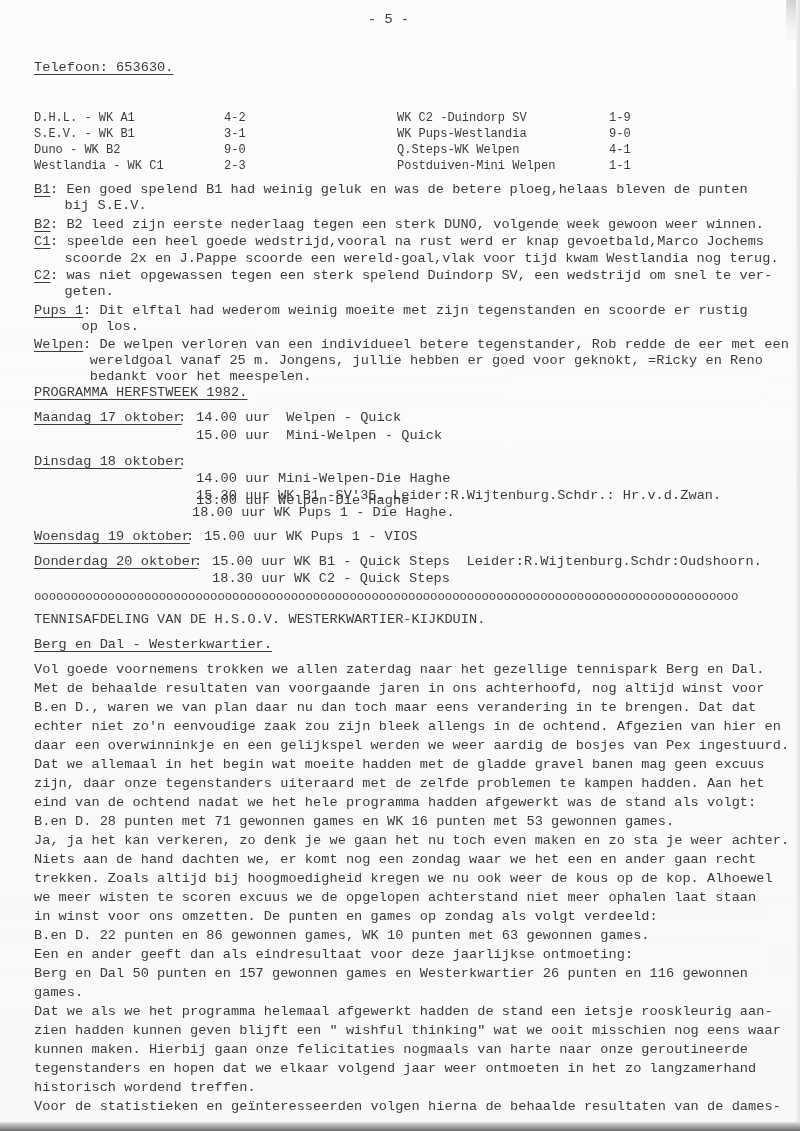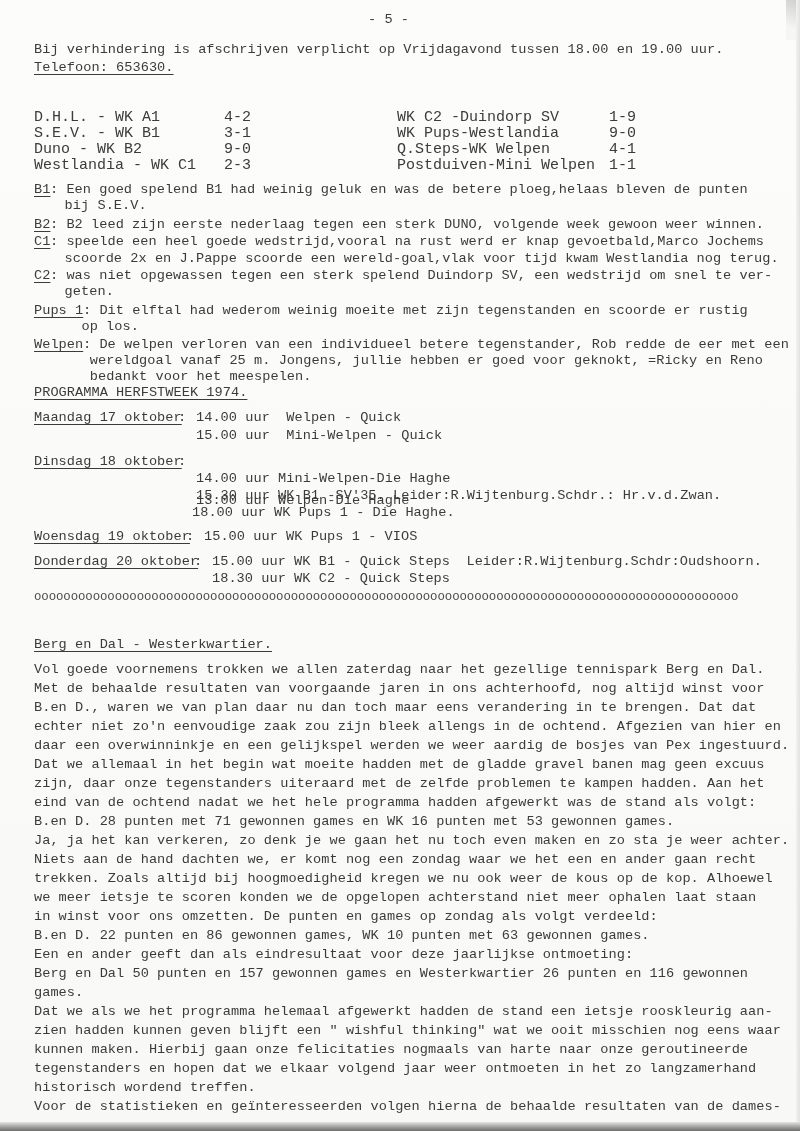--- a/index.html
+++ b/index.html
@@ -26,32 +26,31 @@
       position: absolute; right: 0; top: 0; width: 14px; height: 40px;
       background: linear-gradient(200deg, #cfcfcd 0%, #f6f6f4 70%);
     }
     .ln {
       position: absolute; white-space: pre; font-size: 13.6px; line-height: 16px;
       letter-spacing: 0.05px; color: #3b3b3b;
     }
     .u { text-decoration: underline; text-decoration-thickness: 1px; text-underline-offset: 3px; }
     .page-number { left: 368px; top: 12px; }
     .dots { left: 34px; top: 589px; font-size: 12.4px; letter-spacing: -0.1px; color: #4a4a4a; }
-    .res { position: absolute; white-space: pre; font-size: 15px; line-height: 16px; color: #3b3b3b; }
+    .res { position: absolute; white-space: pre; font-size: 12px; line-height: 16px; color: #3b3b3b; }
   </style>
 </head>
 <body>
 
 <div class="page">
   <div class="corner-fold"></div>
   <div class="right-edge"></div>
 
   <div class="ln page-number">- 5 -</div>
 
-  <div class="ln" style="left:34px; top:42px;">Bij verhindering is afschrijven verplicht op Vrijdagavond tussen 18.00 en 19.00 uur.</div>
   <div class="ln u" style="left:34px; top:60px;">Telefoon: 653630.</div>
 
 
   <div>
     <div class="res" style="left:34px; top:110px;">D.H.L. - WK A1</div>
     <div class="res" style="left:224px; top:110px;">4-2</div>
     <div class="res" style="left:34px; top:126px;">S.E.V. - WK B1</div>
     <div class="res" style="left:224px; top:126px;">3-1</div>
     <div class="res" style="left:34px; top:142px;">Duno - WK B2</div>
     <div class="res" style="left:224px; top:142px;">9-0</div>
@@ -94,21 +93,21 @@
     <span class="ln" style="left:83px; top:303px;">: Dit elftal had wederom weinig moeite met zijn tegenstanden en scoorde er rustig</span>
     <span class="ln" style="left:24px; top:319px;">       op los.</span>
   </div>
   <div>
     <span class="ln u" style="left:34px; top:337px;">Welpen</span>
     <span class="ln" style="left:83px; top:337px;">: De welpen verloren van een individueel betere tegenstander, Rob redde de eer met een</span>
     <span class="ln" style="left:16px; top:353px;">         wereldgoal vanaf 25 m. Jongens, jullie hebben er goed voor geknokt, =Ricky en Reno</span>
     <span class="ln" style="left:16px; top:369px;">         bedankt voor het meespelen.</span>
   </div>
 
-  <div class="ln u" style="left:34px; top:385px;">PROGRAMMA HERFSTWEEK 1974.</div>
+  <div class="ln u" style="left:34px; top:385px;">PROGRAMMA HERFSTWEEK 1982.</div>
 
   <div>
     <span class="ln u" style="left:34px; top:410px;">Maandag 17 oktober</span>
     <span class="ln" style="left:178px; top:410px;">:</span>
     <span class="ln" style="left:196px; top:410px;">14.00 uur  Welpen - Quick</span>
     <span class="ln" style="left:196px; top:428px;">15.00 uur  Mini-Welpen - Quick</span>
   </div>
 
   <div>
     <span class="ln u" style="left:34px; top:454px;">Dinsdag 18 oktober</span>
@@ -127,36 +126,37 @@
 
   <div>
     <span class="ln u" style="left:34px; top:554px;">Donderdag 20 oktober</span>
     <span class="ln" style="left:194px; top:554px;">:</span>
     <span class="ln" style="left:212px; top:554px;">15.00 uur WK B1 - Quick Steps  Leider:R.Wijtenburg.Schdr:Oudshoorn.</span>
     <span class="ln" style="left:212px; top:571px;">18.30 uur WK C2 - Quick Steps</span>
   </div>
 
   <div class="ln dots">oooooooooooooooooooooooooooooooooooooooooooooooooooooooooooooooooooooooooooooooooooooooooooooooo</div>
 
+  <div class="ln" style="left:34px; top:612px;">TENNISAFDELING VAN DE H.S.O.V. WESTERKWARTIER-KIJKDUIN.</div>
   <div class="ln u" style="left:34px; top:637px;">Berg en Dal - Westerkwartier.</div>
 
   <div>
     <div class="ln" style="left:34px; top:662px;">Vol goede voornemens trokken we allen zaterdag naar het gezellige tennispark Berg en Dal.</div>
     <div class="ln" style="left:34px; top:681px;">Met de behaalde resultaten van voorgaande jaren in ons achterhoofd, nog altijd winst voor</div>
     <div class="ln" style="left:34px; top:700px;">B.en D., waren we van plan daar nu dan toch maar eens verandering in te brengen. Dat dat</div>
     <div class="ln" style="left:34px; top:719px;">echter niet zo'n eenvoudige zaak zou zijn bleek allengs in de ochtend. Afgezien van hier en</div>
     <div class="ln" style="left:34px; top:738px;">daar een overwinninkje en een gelijkspel werden we weer aardig de bosjes van Pex ingestuurd.</div>
     <div class="ln" style="left:34px; top:757px;">Dat we allemaal in het begin wat moeite hadden met de gladde gravel banen mag geen excuus</div>
     <div class="ln" style="left:34px; top:776px;">zijn, daar onze tegenstanders uiteraard met de zelfde problemen te kampen hadden. Aan het</div>
     <div class="ln" style="left:34px; top:795px;">eind van de ochtend nadat we het hele programma hadden afgewerkt was de stand als volgt:</div>
     <div class="ln" style="left:34px; top:814px;">B.en D. 28 punten met 71 gewonnen games en WK 16 punten met 53 gewonnen games.</div>
     <div class="ln" style="left:34px; top:833px;">Ja, ja het kan verkeren, zo denk je we gaan het nu toch even maken en zo sta je weer achter.</div>
     <div class="ln" style="left:34px; top:852px;">Niets aan de hand dachten we, er komt nog een zondag waar we het een en ander gaan recht</div>
     <div class="ln" style="left:34px; top:871px;">trekken. Zoals altijd bij hoogmoedigheid kregen we nu ook weer de kous op de kop. Alhoewel</div>
-    <div class="ln" style="left:34px; top:890px;">we meer ietsje te scoren konden we de opgelopen achterstand niet meer ophalen laat staan</div>
+    <div class="ln" style="left:34px; top:890px;">we meer wisten te scoren excuus we de opgelopen achterstand niet meer ophalen laat staan</div>
     <div class="ln" style="left:34px; top:909px;">in winst voor ons omzetten. De punten en games op zondag als volgt verdeeld:</div>
     <div class="ln" style="left:34px; top:928px;">B.en D. 22 punten en 86 gewonnen games, WK 10 punten met 63 gewonnen games.</div>
     <div class="ln" style="left:34px; top:947px;">Een en ander geeft dan als eindresultaat voor deze jaarlijkse ontmoeting:</div>
     <div class="ln" style="left:34px; top:966px;">Berg en Dal 50 punten en 157 gewonnen games en Westerkwartier 26 punten en 116 gewonnen</div>
     <div class="ln" style="left:34px; top:985px;">games.</div>
     <div class="ln" style="left:34px; top:1004px;">Dat we als we het programma helemaal afgewerkt hadden de stand een ietsje rooskleurig aan-</div>
     <div class="ln" style="left:34px; top:1023px;">zien hadden kunnen geven blijft een " wishful thinking" wat we ooit misschien nog eens waar</div>
     <div class="ln" style="left:34px; top:1042px;">kunnen maken. Hierbij gaan onze felicitaties nogmaals van harte naar onze geroutineerde</div>
     <div class="ln" style="left:34px; top:1061px;">tegenstanders en hopen dat we elkaar volgend jaar weer ontmoeten in het zo langzamerhand</div>
     <div class="ln" style="left:34px; top:1080px;">historisch wordend treffen.</div>

